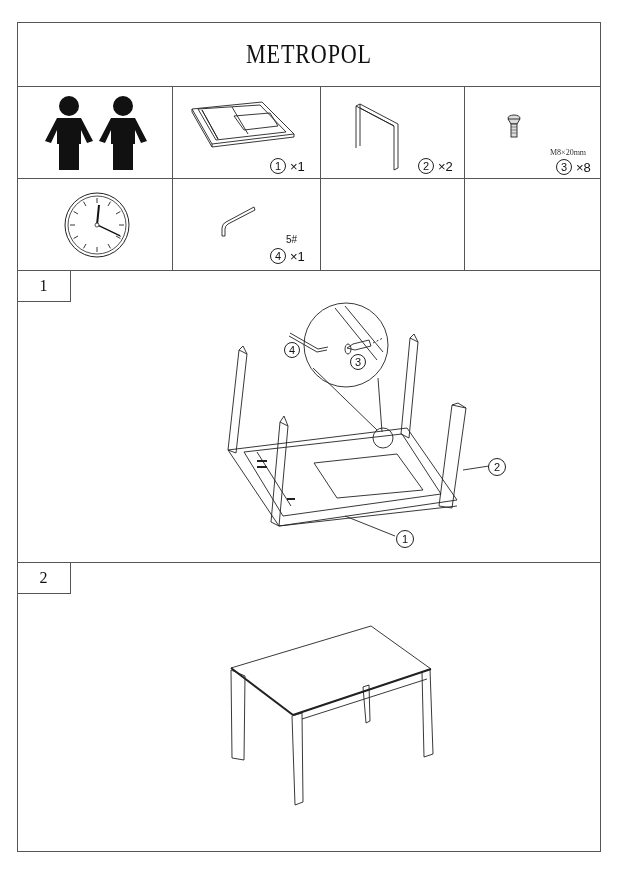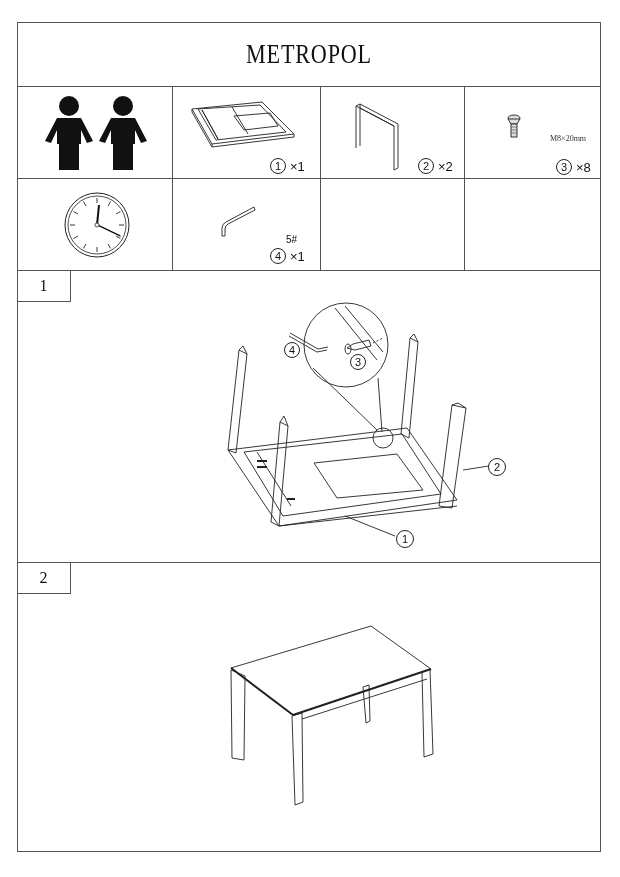--- a/index.html
+++ b/index.html
@@ -83,21 +83,21 @@
       <ellipse cx="50" cy="32" rx="6" ry="3"></ellipse>
       <path d="M44 33 L56 33 L53 38 L47 38 Z"></path>
       <rect x="47" y="38" width="6" height="13"></rect>
     </g>
     <g stroke="#444" stroke-width="0.6">
       <line x1="47" y1="41" x2="53" y2="41"></line>
         <line x1="47" y1="44" x2="53" y2="44"></line>
         <line x1="47" y1="47" x2="53" y2="47"></line>
     </g>
   </svg>
-  <div class="spec" style="left:86px;top:48px">M8×20mm</div>
+  <div class="spec" style="left:86px;top:62px">M8×20mm</div>
   <div class="qty" style="left:92px;top:73px">
     <span class="circ">3</span>
     <span>×8</span>
   </div>
 </div>
 
 <div class="cell" style="left:17px;top:178px;width:155px;height:92px">
   <svg width="155" height="92">
     <g fill="none" stroke="#222">
       <circle cx="80" cy="47" r="32" stroke-width="1"></circle>

